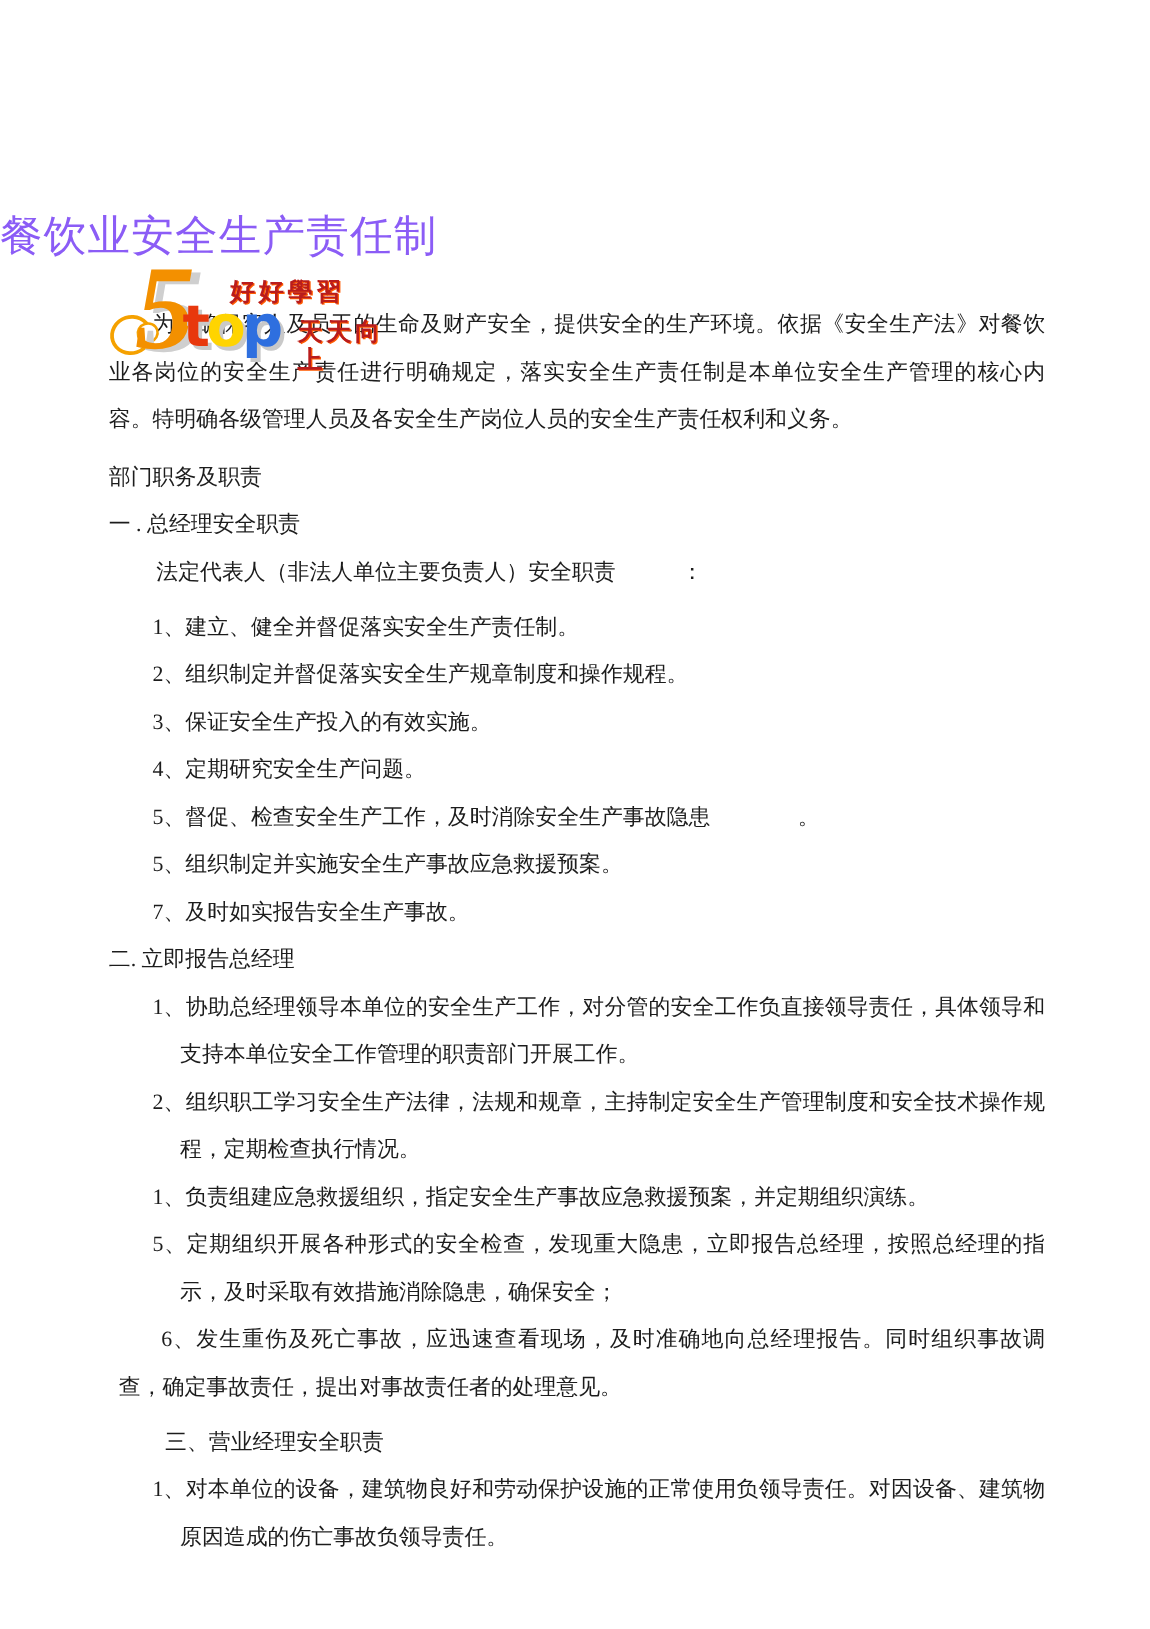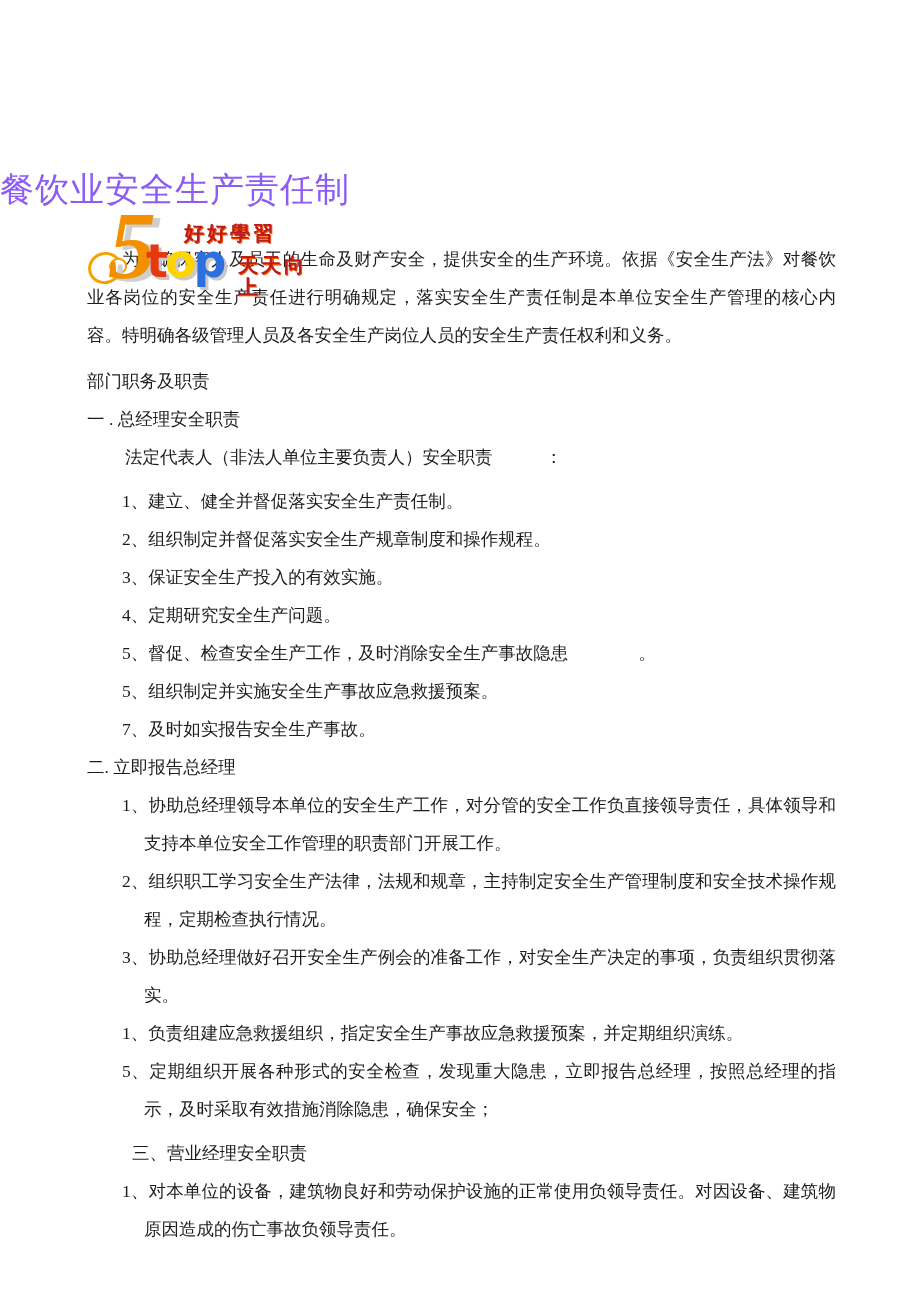--- a/index.html
+++ b/index.html
@@ -70,21 +70,21 @@
     <p class="s1-item">2、组织制定并督促落实安全生产规章制度和操作规程。</p>
     <p class="s1-item">3、保证安全生产投入的有效实施。</p>
     <p class="s1-item">4、定期研究安全生产问题。</p>
     <p class="s1-item">5、督促、检查安全生产工作，及时消除安全生产事故隐患　　　　。</p>
     <p class="s1-item">5、组织制定并实施安全生产事故应急救援预案。</p>
     <p class="s1-item">7、及时如实报告安全生产事故。</p>
 
     <p>二. 立即报告总经理</p>
     <p class="hang">1、协助总经理领导本单位的安全生产工作，对分管的安全工作负直接领导责任，具体领导和支持本单位安全工作管理的职责部门开展工作。</p>
     <p class="hang">2、组织职工学习安全生产法律，法规和规章，主持制定安全生产管理制度和安全技术操作规程，定期检查执行情况。</p>
-    <p class="hang">3、协助总经理做好召开安全生产例会的准备工作，对安全生产决定的事项，负责组织贯彻落实。</p>
     <p class="hang">1、负责组建应急救援组织，指定安全生产事故应急救援预案，并定期组织演练。</p>
     <p class="hang">5、定期组织开展各种形式的安全检查，发现重大隐患，立即报告总经理，按照总经理的指示，及时采取有效措施消除隐患，确保安全；</p>
+    <p class="hang-special">6、发生重伤及死亡事故，应迅速查看现场，及时准确地向总经理报告。同时组织事故调查，确定事故责任，提出对事故责任者的处理意见。</p>
 
     <p class="sec3-heading">三、营业经理安全职责</p>
     <p class="hang">1、对本单位的设备，建筑物良好和劳动保护设施的正常使用负领导责任。对因设备、建筑物原因造成的伤亡事故负领导责任。</p>
 
   </div>
 </div>
 
 </body></html>

